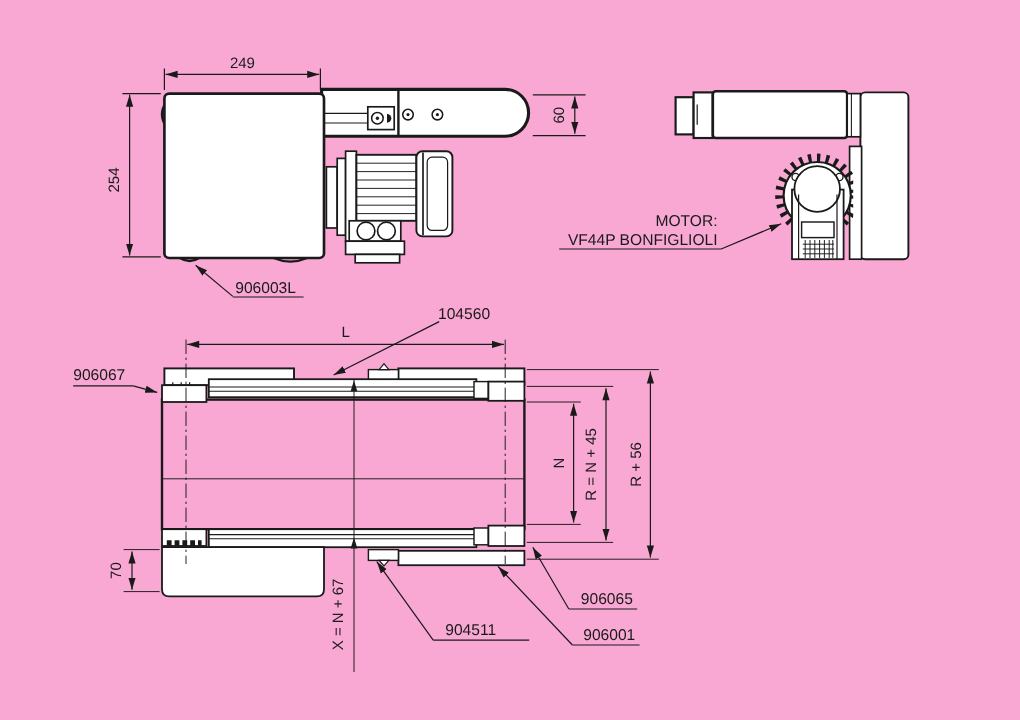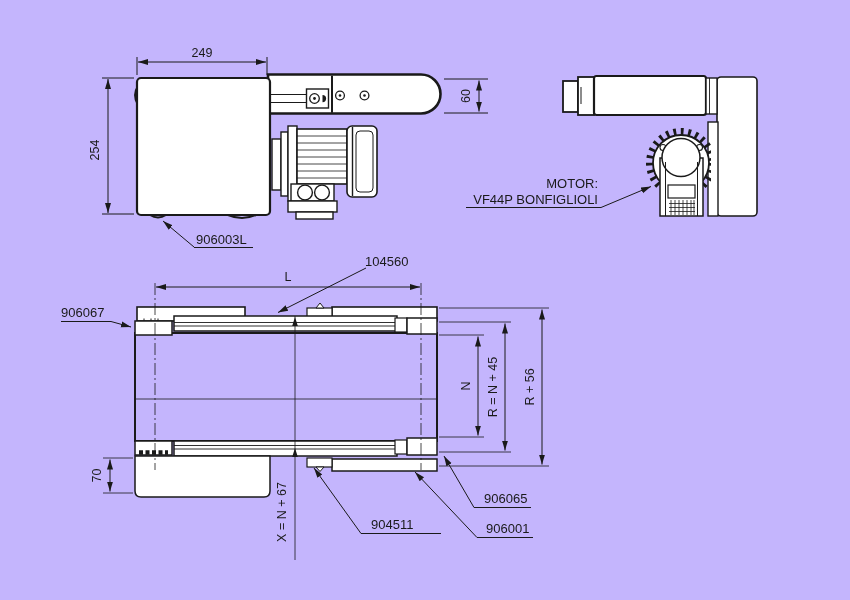--- a/index.html
+++ b/index.html
@@ -1,16 +1,16 @@
 <!DOCTYPE html>
 <html><head>
 <meta charset="utf-8">
 <style>
   html,body{margin:0;padding:0;background:#ffffff;}
-  #stage{position:relative;width:850px;height:600px;background:#c4b5fd;overflow:hidden;}
+  #stage{position:relative;width:850px;height:600px;background:#f9a8d4;overflow:hidden;}
   svg{display:block;}
   .t{font-family:"Liberation Sans","DejaVu Sans",sans-serif;font-size:13px;fill:#1a1a1a;stroke:none;}
   .td{font-size:12.5px;}
 </style>
 </head>
 <body>
 
 <div id="stage">
 <svg width="850" height="600" viewBox="0 0 850 600">
   <defs>

